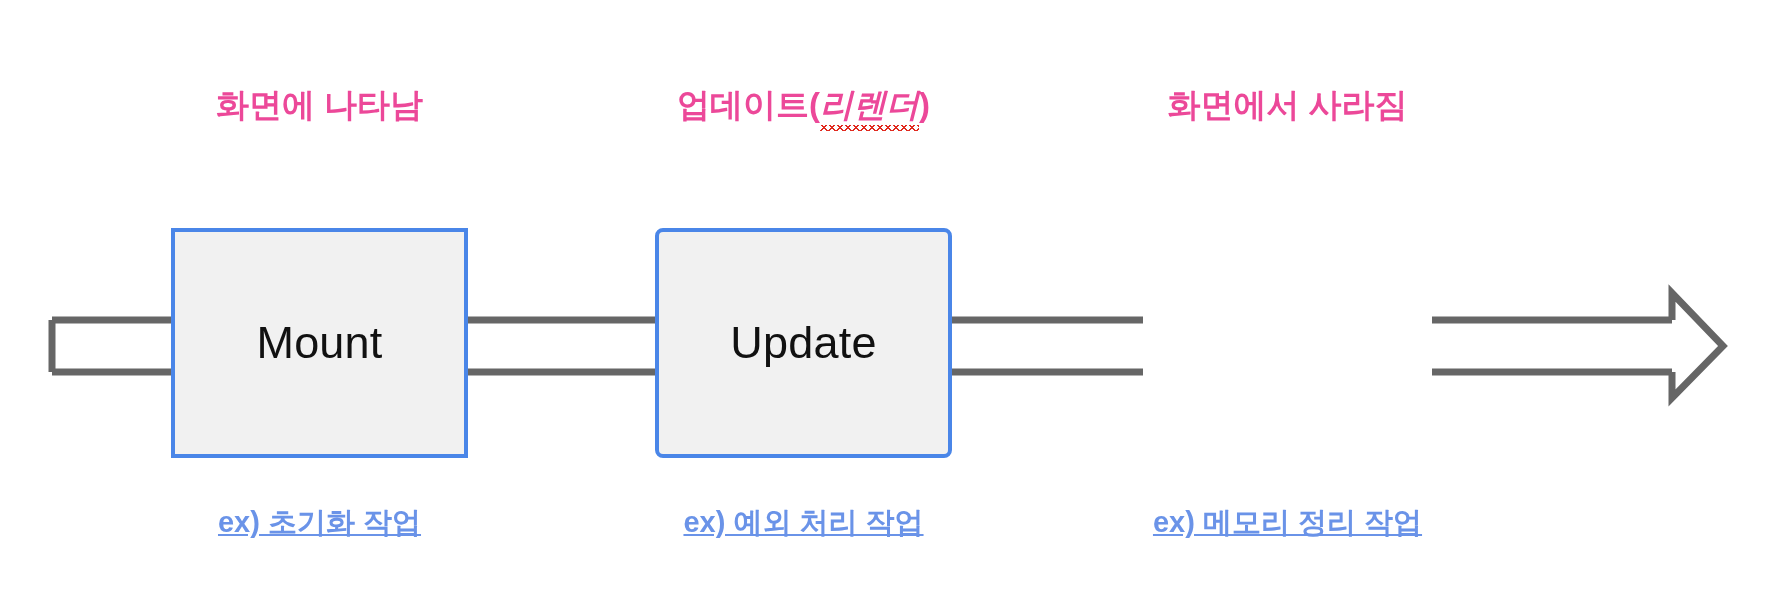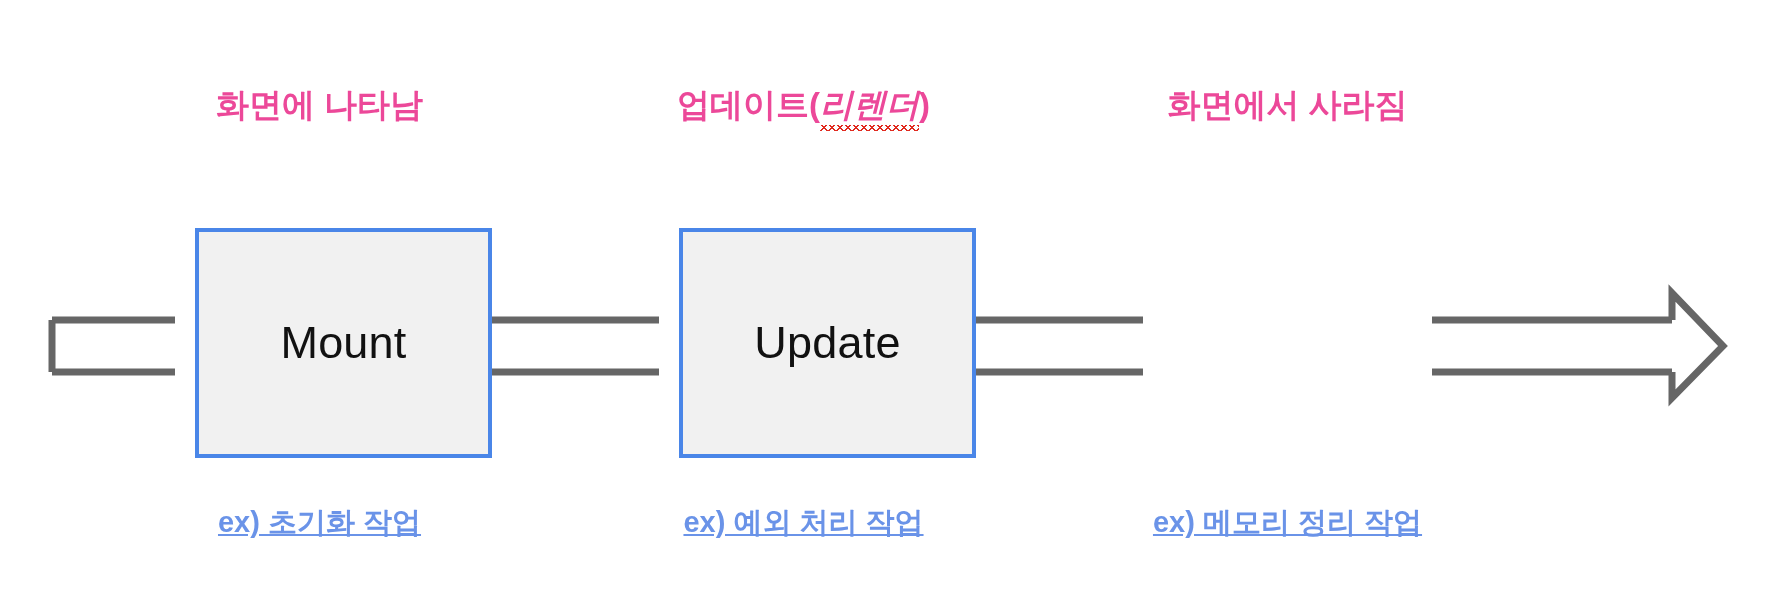--- a/index.html
+++ b/index.html
@@ -70,24 +70,23 @@
     position: absolute;
     top: 228px;
     width: 297px;
     height: 230px;
     box-sizing: border-box;
     background: #f1f1f1;
     border: 4px solid #4a86e8;
     display: flex;
     align-items: center;
     justify-content: center;
-    margin-left: 24px;
   }
   #box-0 { left: 171px; }
-  #box-1 { left: 655px; }
+  #box-1 { left: 655px; border-radius: 8px; }
   #box-2 { left: 1139px; }
 
   .stage-box-label {
     font-size: 45px;
     font-weight: 400;
     color: #111111;
     letter-spacing: 0.2px;
     white-space: nowrap;
   }
 

